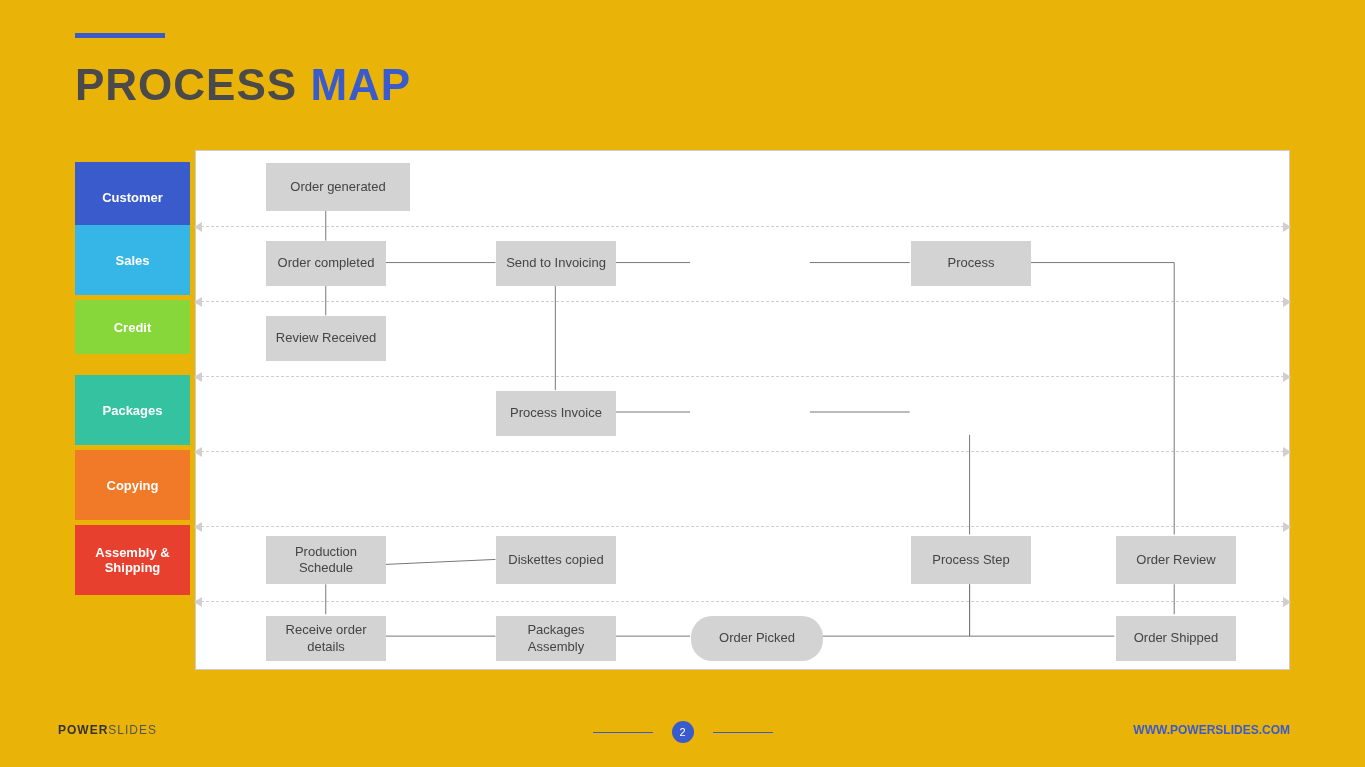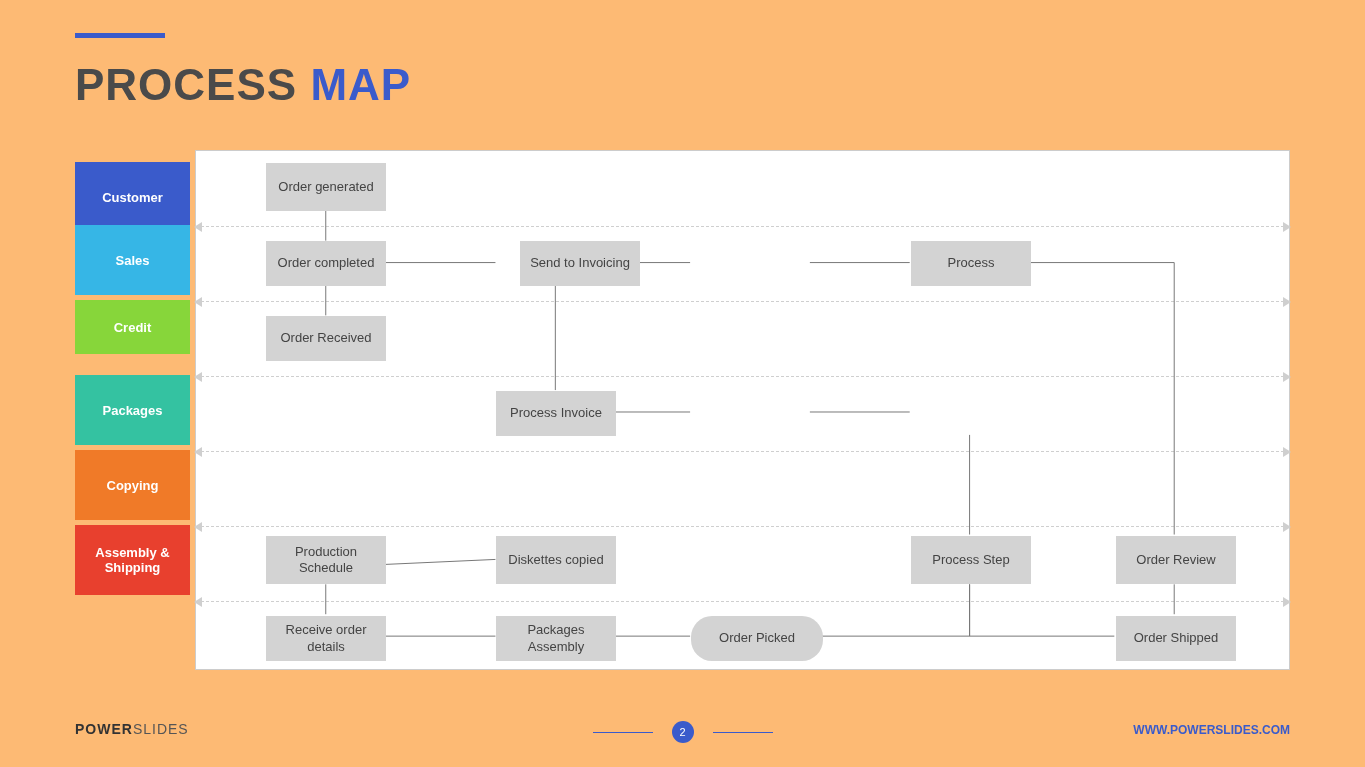--- a/index.html
+++ b/index.html
@@ -1,18 +1,18 @@
 <!DOCTYPE html>
 <html><head>
 <meta charset="utf-8">
 <style>
   * { box-sizing: border-box; margin: 0; padding: 0; }
   html, body { width: 1365px; height: 767px; font-family: "Segoe UI", Arial, sans-serif; background: #f4f6fa; }
   .slide {
-    width: 1365px; height: 767px; background: #fdba74; position: relative; overflow: hidden;
+    width: 1365px; height: 767px; background: #eab308; position: relative; overflow: hidden;
   }
   .title-accent {
     position: absolute; left: 75px; top: 33px; width: 90px; height: 5px; background: #3a5bcb;
   }
   .title {
     position: absolute; left: 75px; top: 60px; font-size: 44px; font-weight: 800; letter-spacing: 1px; color: #4a4a4a;
   }
   .title .map { color: #3a5bcb; font-weight: 800; }
 
   
@@ -59,21 +59,21 @@
   }
 
   
   svg.connectors {
     position: absolute; left: 0; top: 0; width: 100%; height: 100%; pointer-events: none;
   }
   svg.connectors line, svg.connectors polyline { stroke: #777; stroke-width: 1; fill: none; }
 
   
   .footer-brand {
-    position: absolute; left: 75px; bottom: 30px; font-size: 14px; color: #555; letter-spacing: 1px;
+    position: absolute; left: 58px; bottom: 30px; font-size: 12px; color: #555; letter-spacing: 1px;
   }
   .footer-brand b { font-weight: 800; color: #333; }
   .footer-url {
     position: absolute; right: 75px; bottom: 30px; font-size: 12px; font-weight: 700; color: #3a5bcb;
   }
   .page-badge {
     position: absolute; left: 50%; bottom: 24px; transform: translateX(-50%);
     width: 22px; height: 22px; border-radius: 50%; background: #3a5bcb; color: #fff;
     font-size: 11px; display: flex; align-items: center; justify-content: center;
   }
@@ -139,27 +139,27 @@
 
       <line x1="420" y1="487" x2="495" y2="487"></line>
 
       <polyline points="615,487 775,487 775,435"></polyline>
 
       <polyline points="775,435 775,487 920,487"></polyline>
 
       <line x1="980" y1="465" x2="980" y2="435"></line>
     </svg>
 
-    <div class="box" style="left:70px; top:12px; width:120px; height:48px;">Order generated</div>
+    <div class="box" style="left:70px; top:12px; width:144px; height:48px;">Order generated</div>
 
     <div class="box" style="left:70px; top:90px; width:120px; height:45px;">Order completed</div>
-    <div class="box" style="left:300px; top:90px; width:120px; height:45px;margin-left:24px;">Send to Invoicing</div>
+    <div class="box" style="left:300px; top:90px; width:120px; height:45px;">Send to Invoicing</div>
     <div class="box" style="left:715px; top:90px; width:120px; height:45px;">Process</div>
 
-    <div class="box" style="left:70px; top:165px; width:120px; height:45px;">Order Received</div>
+    <div class="box" style="left:70px; top:165px; width:120px; height:45px;">Review Received</div>
 
     <div class="box" style="left:300px; top:240px; width:120px; height:45px;">Process Invoice</div>
 
     <div class="box" style="left:70px; top:385px; width:120px; height:48px;">Production Schedule</div>
     <div class="box" style="left:300px; top:385px; width:120px; height:48px;">Diskettes copied</div>
     <div class="box" style="left:715px; top:385px; width:120px; height:48px;">Process Step</div>
     <div class="box" style="left:920px; top:385px; width:120px; height:48px;">Order Review</div>
 
     <div class="box" style="left:70px; top:465px; width:120px; height:45px;">Receive order details</div>
     <div class="box" style="left:300px; top:465px; width:120px; height:45px;">Packages Assembly</div>

